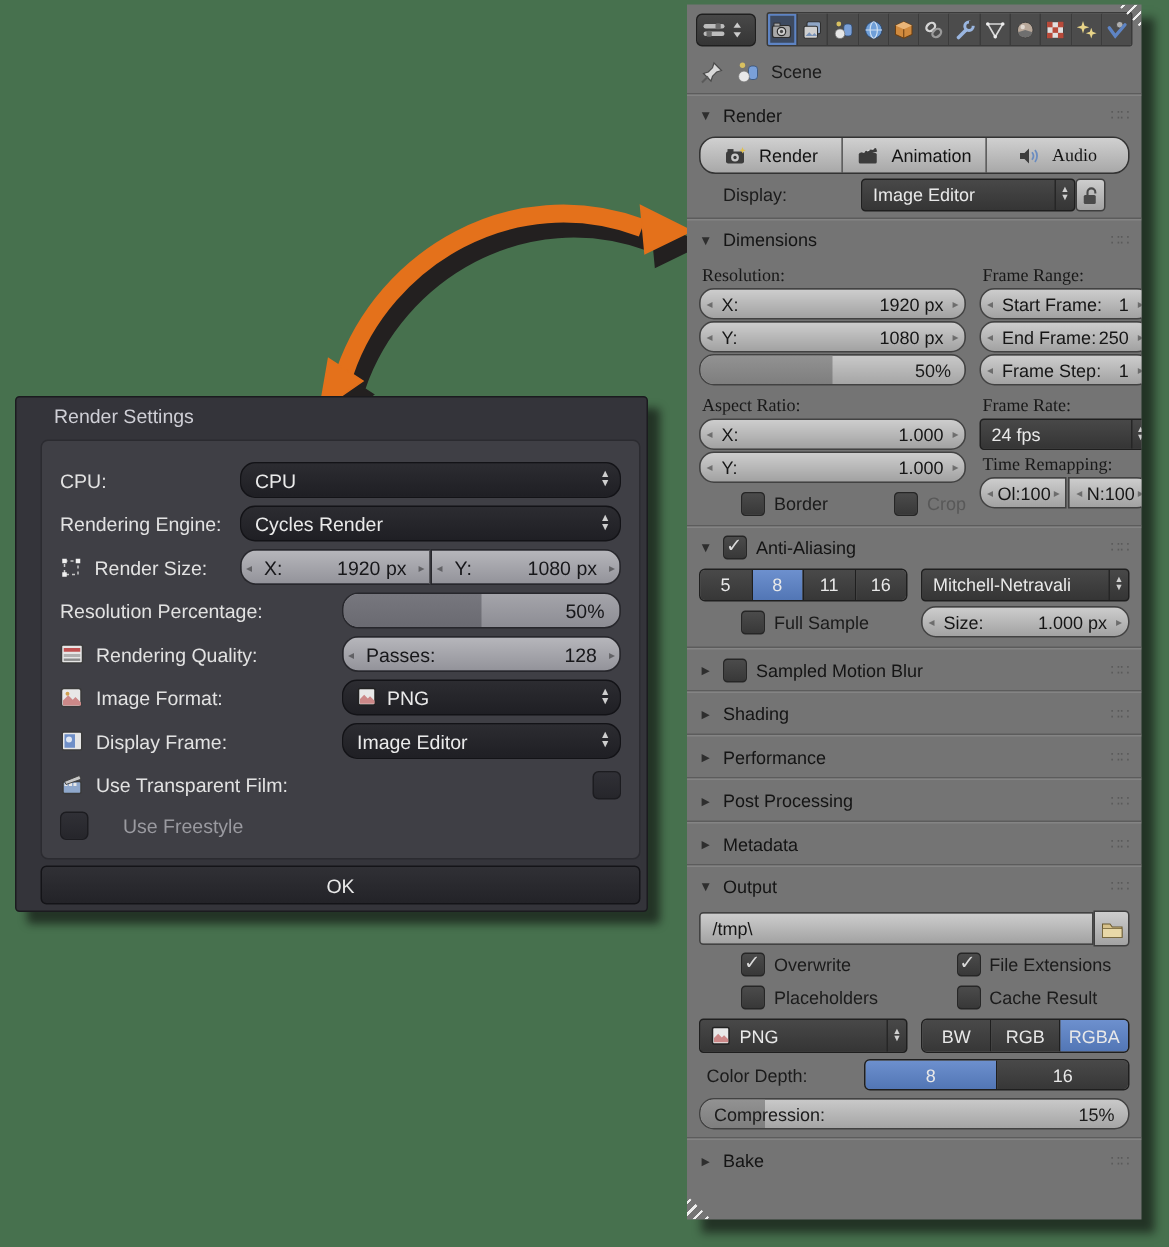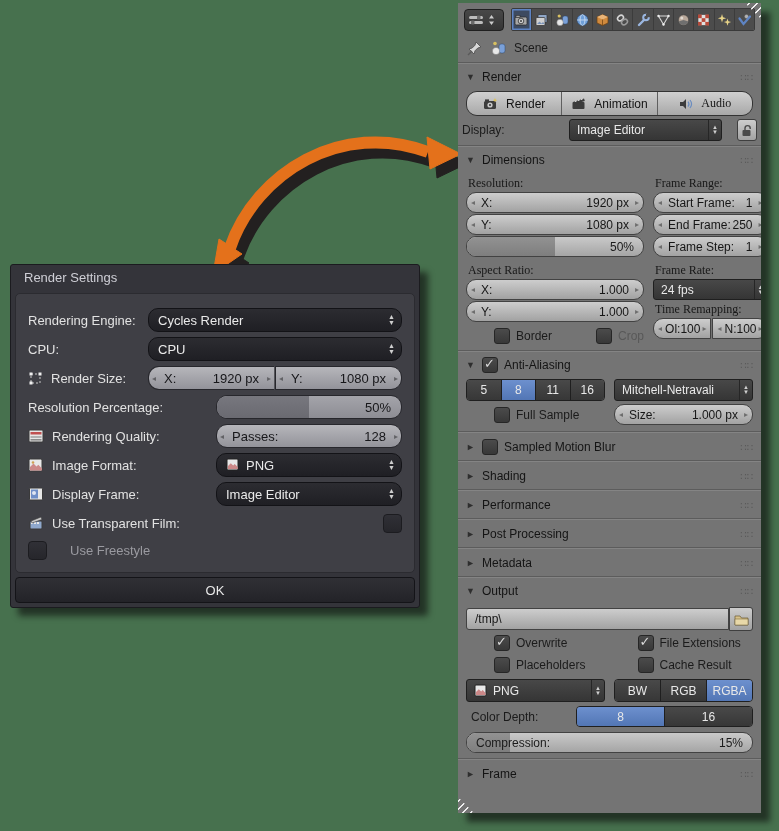--- a/index.html
+++ b/index.html
@@ -58,21 +58,21 @@
        align-items:center;justify-content:center;}
   .tab:last-child{border-right:none;}
   .tab.sel{background:#3d4a60;box-shadow:inset 0 0 0 1.5px #5e84c4;}
   
   .trio{display:flex;height:23px;border:1px solid #333;border-radius:11px;overflow:hidden;margin:2px 8px 3px;}
   .trio>div{flex:1;display:flex;align-items:center;justify-content:center;gap:7px;color:#131313;
             background:linear-gradient(180deg,#d0d0d0,#a8a8a8);border-right:1px solid #5f5f5f;}
   .trio>div:last-child{border-right:none;font-family:Liberation Serif, serif;}
   
   .dialog{position:absolute;left:10px;top:264px;width:408px;background:#34343a;border:1px solid #1b1b1f;
-          border-radius:3px;box-shadow:8px 8px 6px rgba(12,12,12,.6);color:#e2e2e2;font-size:13px;}
+          border-radius:3px;box-shadow:8px 8px 6px rgba(12,12,12,.6);color:#e2e2e2;font-size:13px;padding-left:12px;}
   .dtitle{height:25px;display:flex;align-items:center;padding:0 13px;color:#cfcfd6;}
   .dbody{margin:3px 4px 4px;background:#3f3f45;border:1px solid #2b2b30;border-radius:5px;padding:8px 12px 6px;}
   .drow{display:flex;align-items:center;height:22px;margin:7px 0;}
   .dlab1{width:120px;flex:none;display:flex;align-items:center;gap:8px;}
   .dlab2{width:188px;flex:none;display:flex;align-items:center;gap:8px;}
   .ddd{display:flex;align-items:center;flex:1;height:22px;border:1px solid #131317;border-radius:10px;
        background:linear-gradient(180deg,#2c2c31,#1f1f24);color:#eaeaea;padding-left:9px;}
   .ddd .arr{margin-left:auto;display:flex;flex-direction:column;justify-content:center;padding:0 6px;
             color:#cfcfcf;font-size:7px;line-height:6px;}
   .ddd .arr::before{content:"▲";}.ddd .arr::after{content:"▼";}
@@ -107,34 +107,34 @@
     <polygon points="461,154 427,137 430,169"></polygon>
   </g>
 </svg>
 
 <div class="dialog">
   <div class="dtitle">Render Settings</div>
   <div class="dbody">
 
     <div class="drow">
       <div class="dlab1" style="width:120px">
+          <span>CPU:</span>
+        </div>
+      <div class="ddd">
+        <span>CPU</span>
+        <span class="arr"></span>
+      </div>
+    </div>
+
+    <div class="drow">
+      <div class="dlab1" style="width:120px">
           <span>Rendering Engine:</span>
         </div>
       <div class="ddd">
         <span>Cycles Render</span>
-        <span class="arr"></span>
-      </div>
-    </div>
-
-    <div class="drow">
-      <div class="dlab1" style="width:120px">
-          <span>CPU:</span>
-        </div>
-      <div class="ddd">
-        <span>CPU</span>
         <span class="arr"></span>
       </div>
     </div>
 
     <div class="drow">
       <div class="dlab1" style="width:120px">
         <span class="ico">
           <svg width="15" height="15">
               <rect x="3" y="3" width="9" height="9" fill="none" stroke="#c8c8c8" stroke-dasharray="2 2"></rect>
               <rect x="1.5" y="1.5" width="3" height="3" fill="#f0f0f0"></rect>
@@ -411,21 +411,21 @@
     <div>
       <span class="ico">
           <svg width="16" height="14">
             <path d="M2 5 h3 l3-3 v10 l-3-3 H2z" fill="#3c3c3c"></path>
             <path d="M10 4.5 a4 4 0 0 1 0 5 M12 3 a6.5 6.5 0 0 1 0 8" fill="none" stroke="#6a8cc0" stroke-width="1.2"></path>
           </svg>
         </span>
       <span>Audio</span>
     </div>
   </div>
-  <div class="row" style="margin:3px 4px;gap:15px">
+  <div class="row" style="margin:3px 24px;gap:0">
     <span style="width:92px">Display:</span>
     <div class="dd" style="flex:1">
       <span>Image Editor</span>
       <span class="arr"></span>
     </div>
     <div class="sqbtn">
       <svg width="12" height="13">
           <rect x="1.5" y="6" width="8" height="6" rx="1" fill="#4a4a4a"></rect>
           <path d="M4 6 V4.2 a2.6 2.6 0 0 1 5.2 0 V5" fill="none" stroke="#4a4a4a" stroke-width="1.4"></path>
         </svg>
@@ -660,19 +660,19 @@
       <div class="txt">
           <span>Compression:</span>
           <span class="vl">15%</span>
         </div>
     </div>
   </div>
   <div class="psep" style="margin-top:5px"></div>
 
   <div class="phdr" style="height:18px">
     <span class="tri">►</span>
-    <span>Frame</span>
+    <span>Bake</span>
     <span class="grip"></span>
   </div>
 
   <div class="tear tear-tr"></div>
   <div class="tear tear-bl"></div>
 </div>
 
 </body></html>

